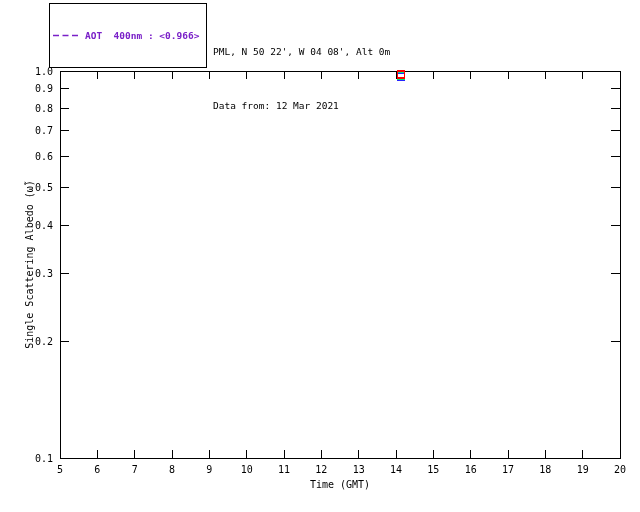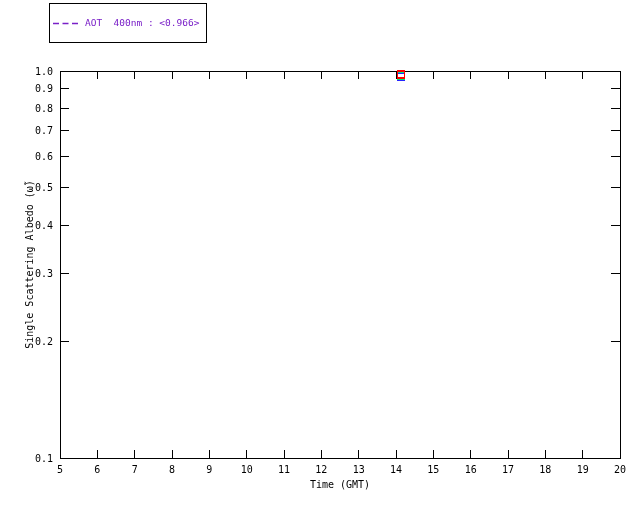--- a/index.html
+++ b/index.html
@@ -13,27 +13,28 @@
     height: 512px;
     background: #ffffff;
     overflow: hidden;
     font-family: "DejaVu Sans Mono", "Liberation Mono", monospace;
   }
   #legend-box {
     position: absolute;
     left: 49px;
     top: 3px;
     width: 158px;
-    height: 40px;
+    height: 65px;
     border: 1px solid #000000;
     box-sizing: border-box;
     display: flex;
     flex-direction: column;
     justify-content: space-around;
     padding: 1px 16px 1px 3px;
+    font-weight: bold;
   }
   .legend-row {
     display: flex;
     align-items: center;
     height: 10px;
   }
   .legend-dash {
     flex: 0 0 auto;
     margin-right: 4px;
   }
@@ -66,20 +67,22 @@
   <div id="legend-box">
       <div class="legend-row">
         <svg width="28" height="3" class="legend-dash">
           <line x1="0" y1="1.5" x2="28" y2="1.5" stroke="#7a20c8" stroke-width="1.3" stroke-dasharray="6,3.5"></line>
         </svg>
         <span class="legend-label" style="color: rgb(122, 32, 200);">AOT  400nm : &lt;0.966&gt;</span>
       </div>
     </div>
 
   <div id="header-block">
+    <div>PML, N 50 22', W 04 08', Alt 0m</div>
+    <div>Data from: 12 Mar 2021</div>
   </div>
 
   <svg id="chart-svg" width="640" height="512" viewBox="0 0 640 512" xmlns="http://www.w3.org/2000/svg" shape-rendering="crispEdges">
       <rect x="60" y="71" width="560" height="387" fill="none" stroke="#000" stroke-width="1"></rect>
       <g>
         <line x1="60" y1="458" x2="60" y2="450" stroke="#000" stroke-width="1"></line>
         <line x1="60" y1="71" x2="60" y2="79" stroke="#000" stroke-width="1"></line>
         <text x="60" y="473" text-anchor="middle" font-size="10px" fill="#000" font-family="DejaVu Sans Mono, Liberation Mono, monospace">5</text>
         <line x1="97.33333333333334" y1="458" x2="97.33333333333334" y2="450" stroke="#000" stroke-width="1"></line>
         <line x1="97.33333333333334" y1="71" x2="97.33333333333334" y2="79" stroke="#000" stroke-width="1"></line>

